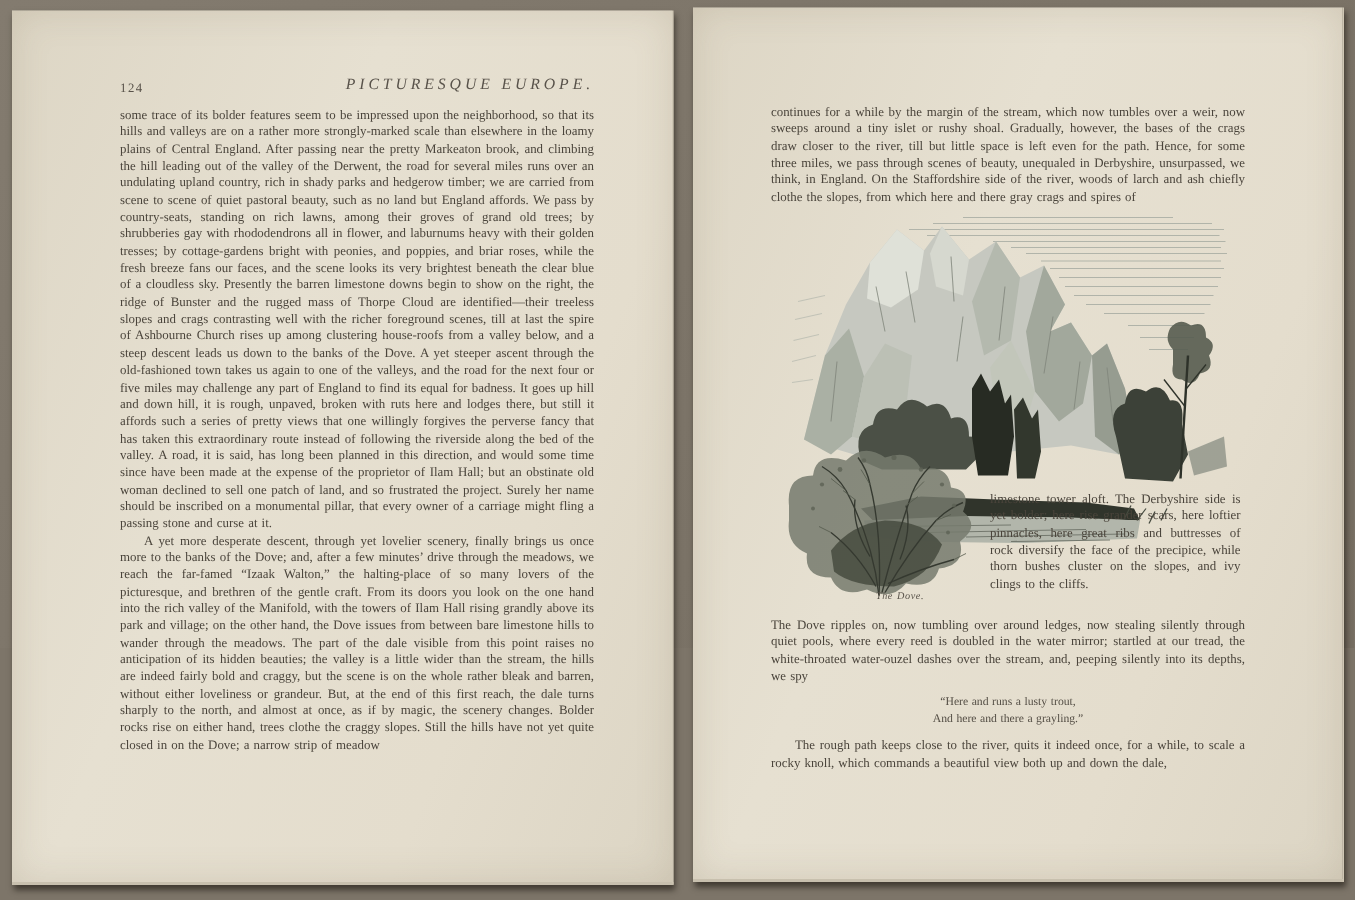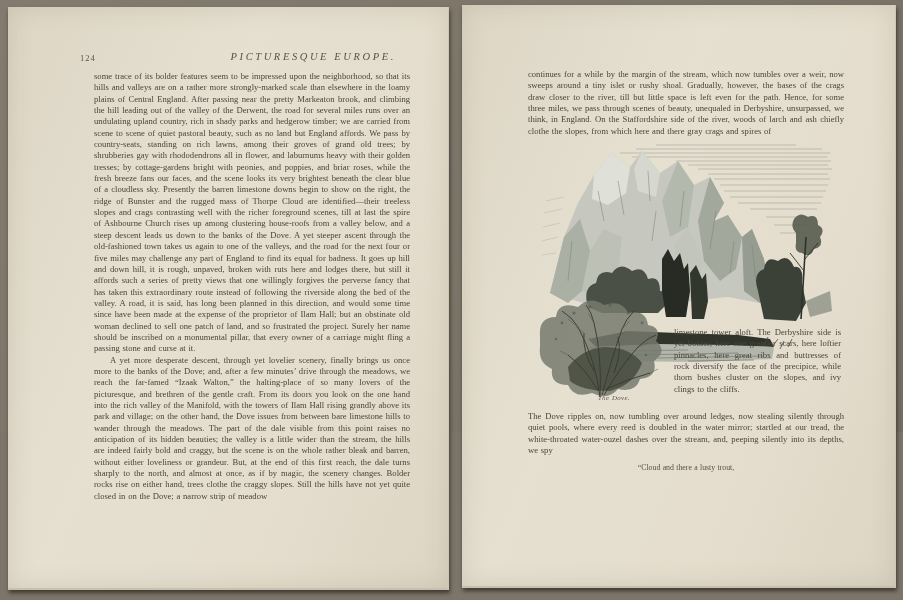--- a/index.html
+++ b/index.html
@@ -33,21 +33,20 @@
   .page-left  .running-title { left: 72px; right: 52px; }
   .page-right .folio { right: 66px; }
   .page-right .running-title { left: 52px; right: 65px; }
 
   .text-block {
     position: absolute; top: 64px;
     font-size: 8.6px; line-height: 11.35px;
     color: #4a443b;
     text-align: justify;
     word-spacing: 0.6px;
-    margin-left: 14px;
   }
   .page-left  .text-block { left: 72px; width: 316px; }
   .page-right .text-block { left: 52px; width: 316px; }
   .text-block p { margin: 0; }
   .text-block p.indent { text-indent: 16px; }
 
   .figure-wrap { position: relative; height: 270px; margin-top: 4px; }
   .engraving { position: absolute; left: 10px; top: 0; width: 297px; height: 268px; }
   .fig-caption {
     position: absolute; left: 38px; top: 251px; width: 96px;
@@ -203,19 +202,21 @@
               <circle cx="108" cy="214" r="1.3"></circle>
           </g>
         </svg>
         <div class="fig-caption">The Dove.</div>
         <div class="wrap-text">limestone tower aloft.  The Derbyshire side is yet bolder; here rise grander scars, here loftier pinnacles, here great ribs and buttresses of rock diversify the face of the precipice, while thorn bushes cluster on the slopes, and ivy clings to the cliffs.</div>
       </div>
 
       <p>The Dove ripples on, now tumbling over around ledges, now stealing silently through quiet pools, where every reed is doubled in the water mirror; startled at our tread, the white-throated water-ouzel dashes over the stream, and, peeping silently into its depths, we spy</p>
 
       <div class="verse">
-        <div>“Cloud and there a lusty trout,</div>
+        <div>“Here and runs a lusty trout,</div>
+        <div>And here and there a grayling.”</div>
       </div>
 
+      <p class="indent">The rough path keeps close to the river, quits it indeed once, for a while, to scale a rocky knoll, which commands a beautiful view both up and down the dale,</p>
     </div>
   </div>
 
 </div>
 
 </body></html>

